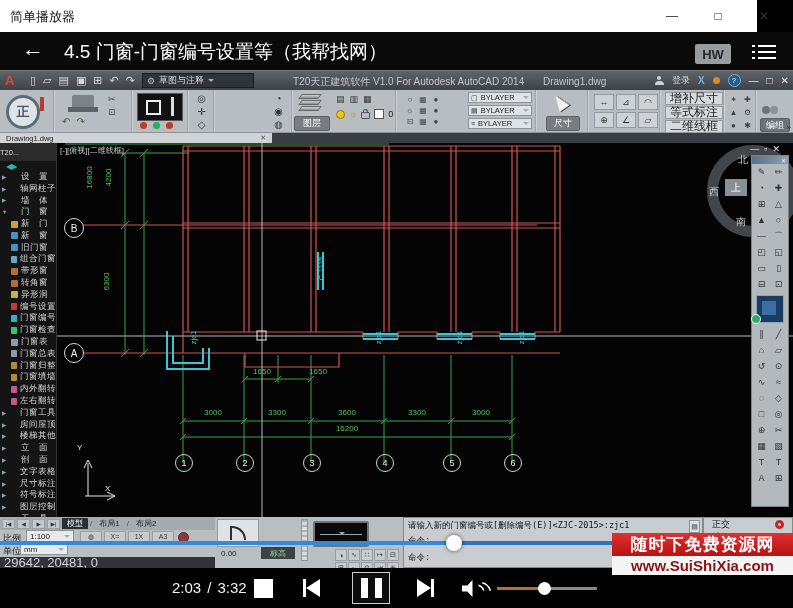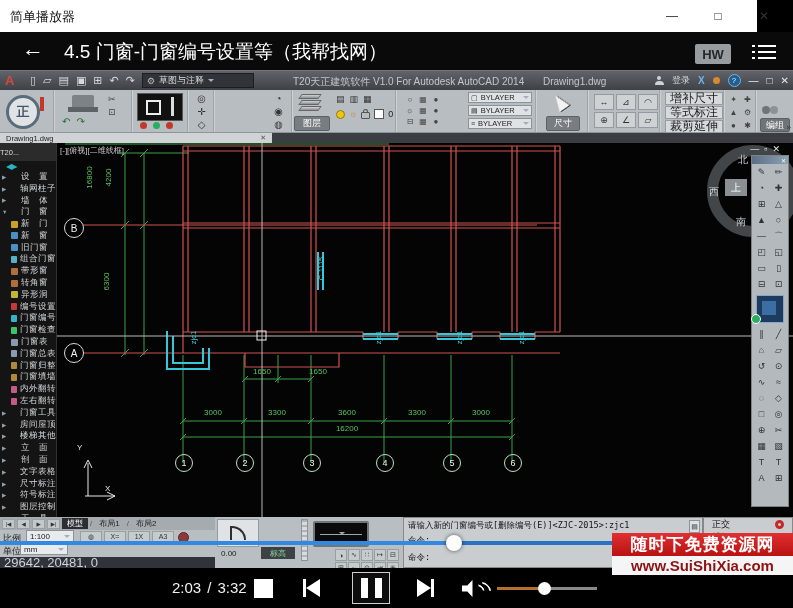--- a/index.html
+++ b/index.html
@@ -395,21 +395,21 @@
           <span class="idx-3">⊕</span>
           <span class="idx-4">∠</span>
           <span class="idx-5">▱</span>
         </span>
     </div>
     <div class="rpanel" style="left:662px;width:62px">
       <span class="txtbtns">
 
       <span class="idx-0">增补尺寸</span>
           <span class="idx-1">等式标注</span>
-          <span class="idx-2">裁剪延伸</span>
+          <span class="idx-2">二维线框</span>
         </span>
     </div>
     <div class="rpanel" style="left:724px;width:32px">
       <span class="smgrid">
 
       <span class="idx-0">✦</span>
           <span class="idx-1">✚</span>
           <span class="idx-2">▲</span>
           <span class="idx-3">⚙</span>
           <span class="idx-4">●</span>

